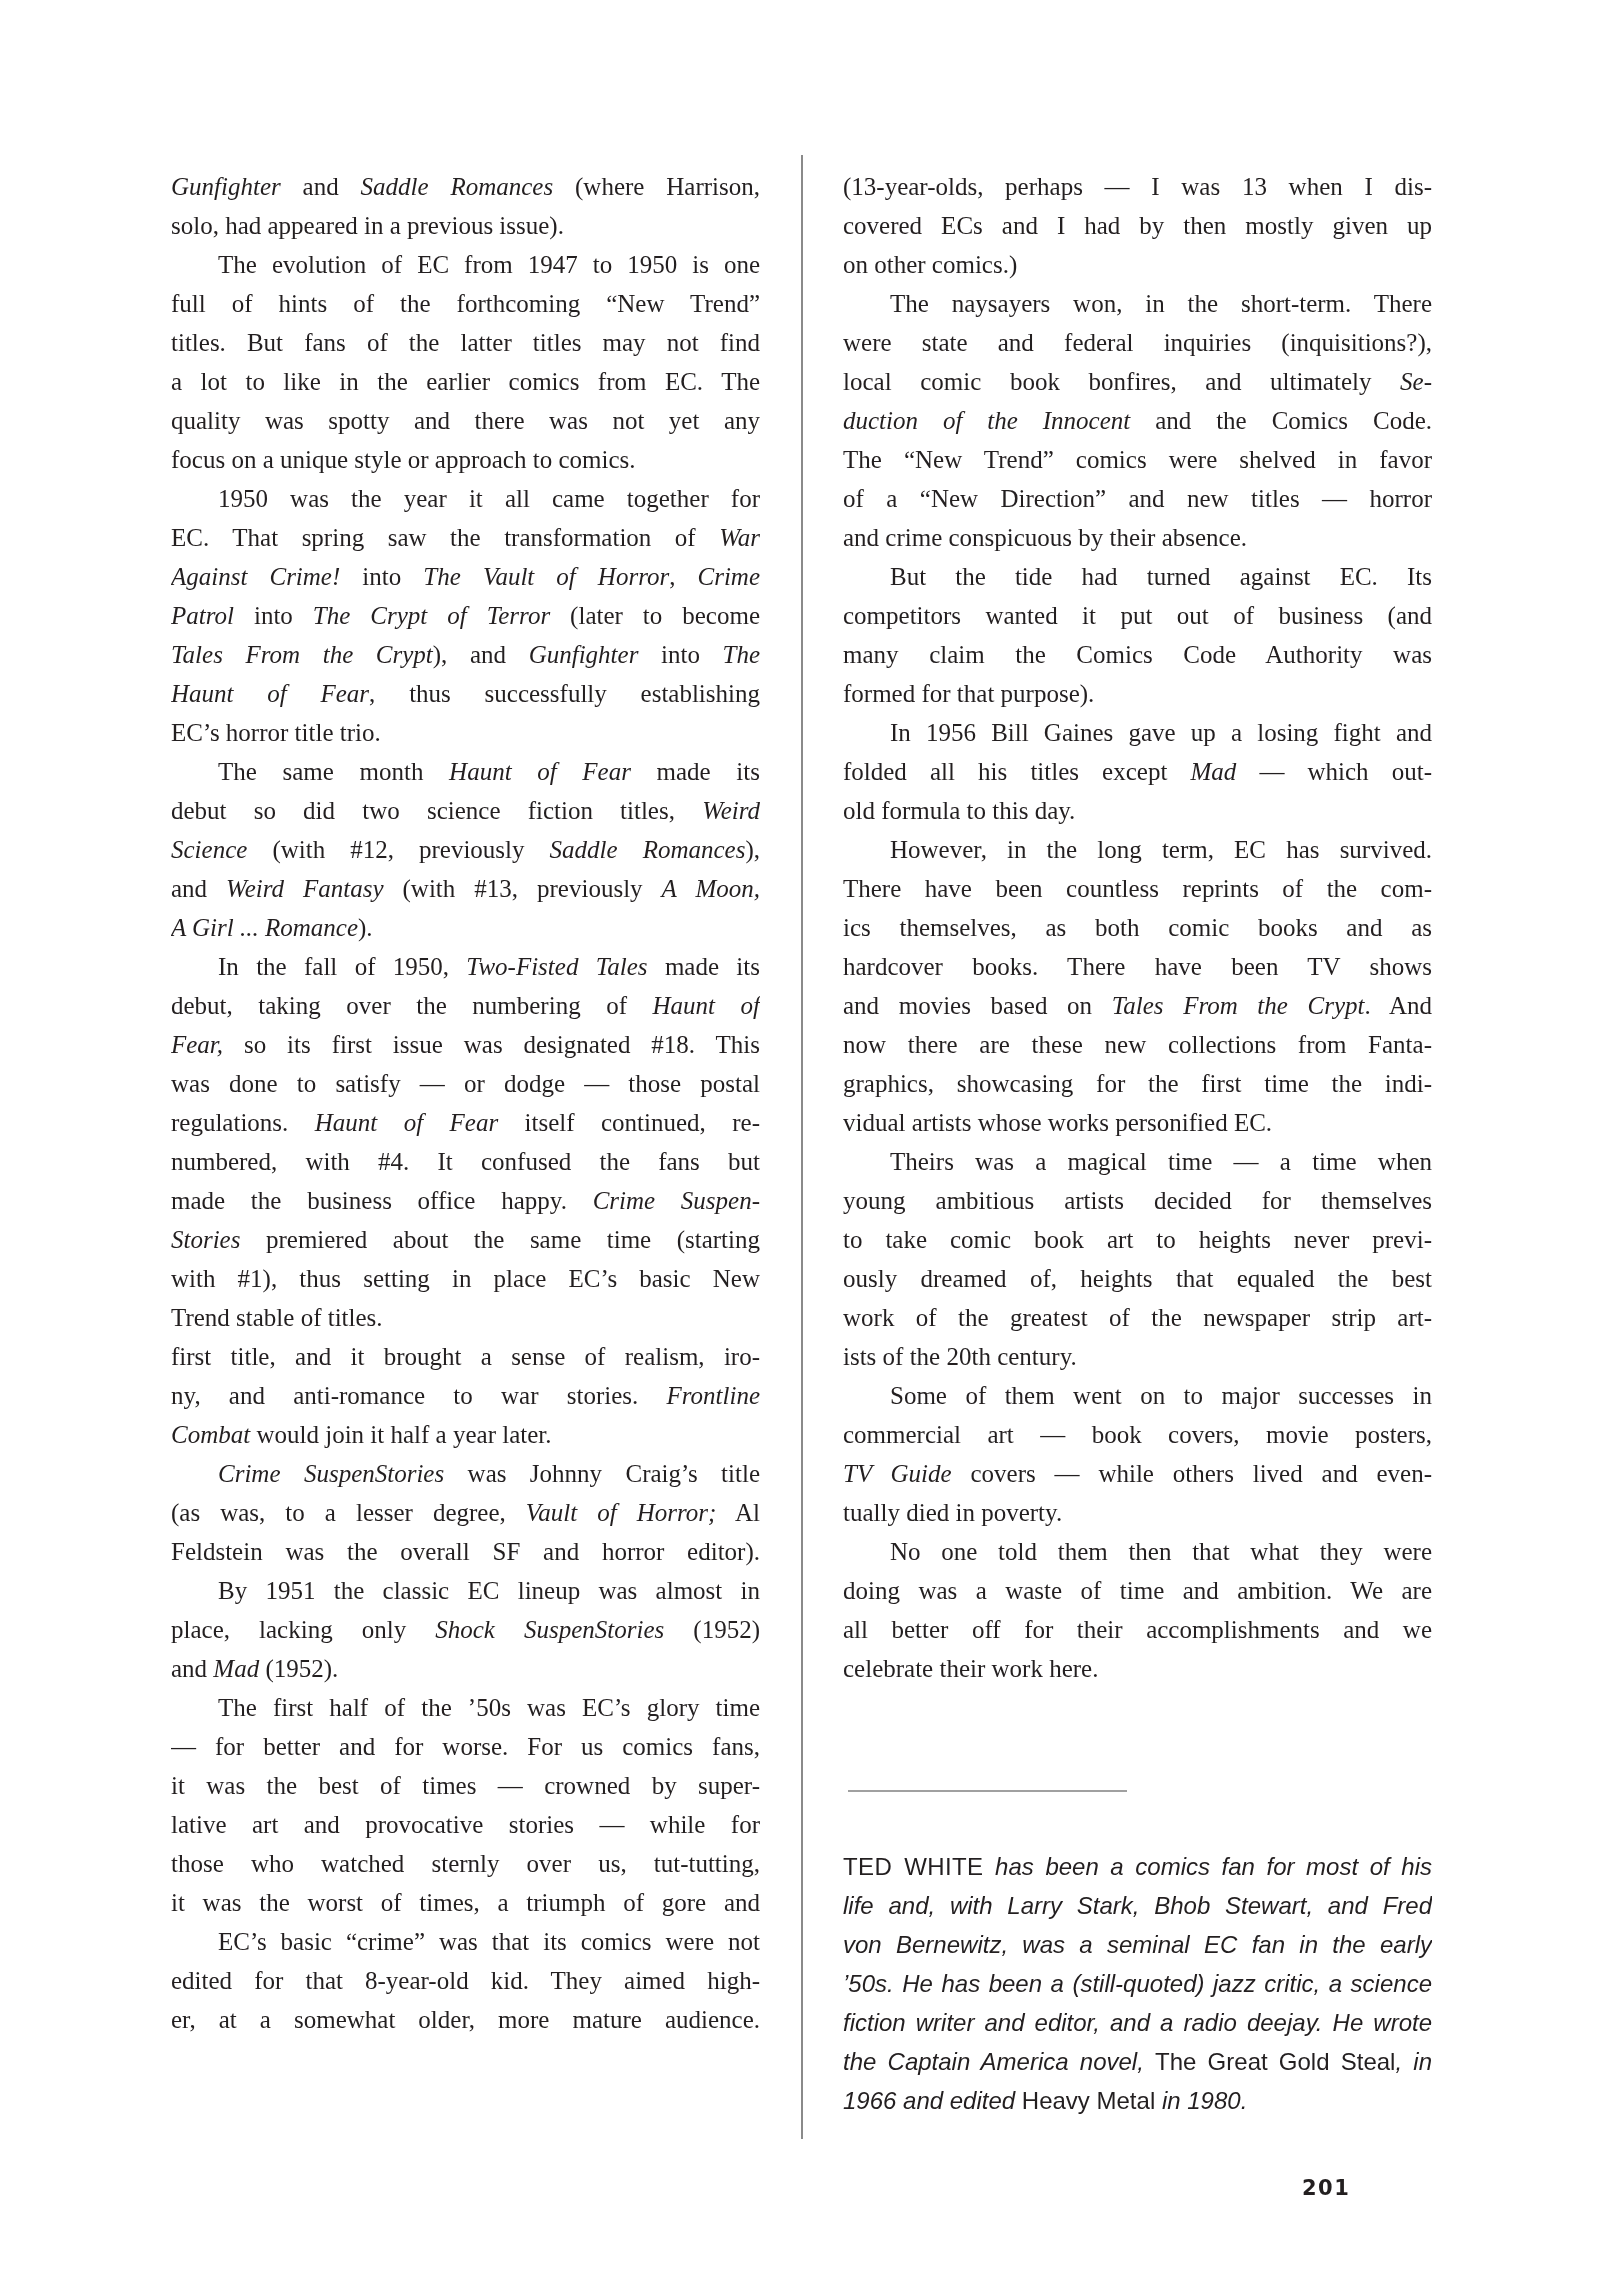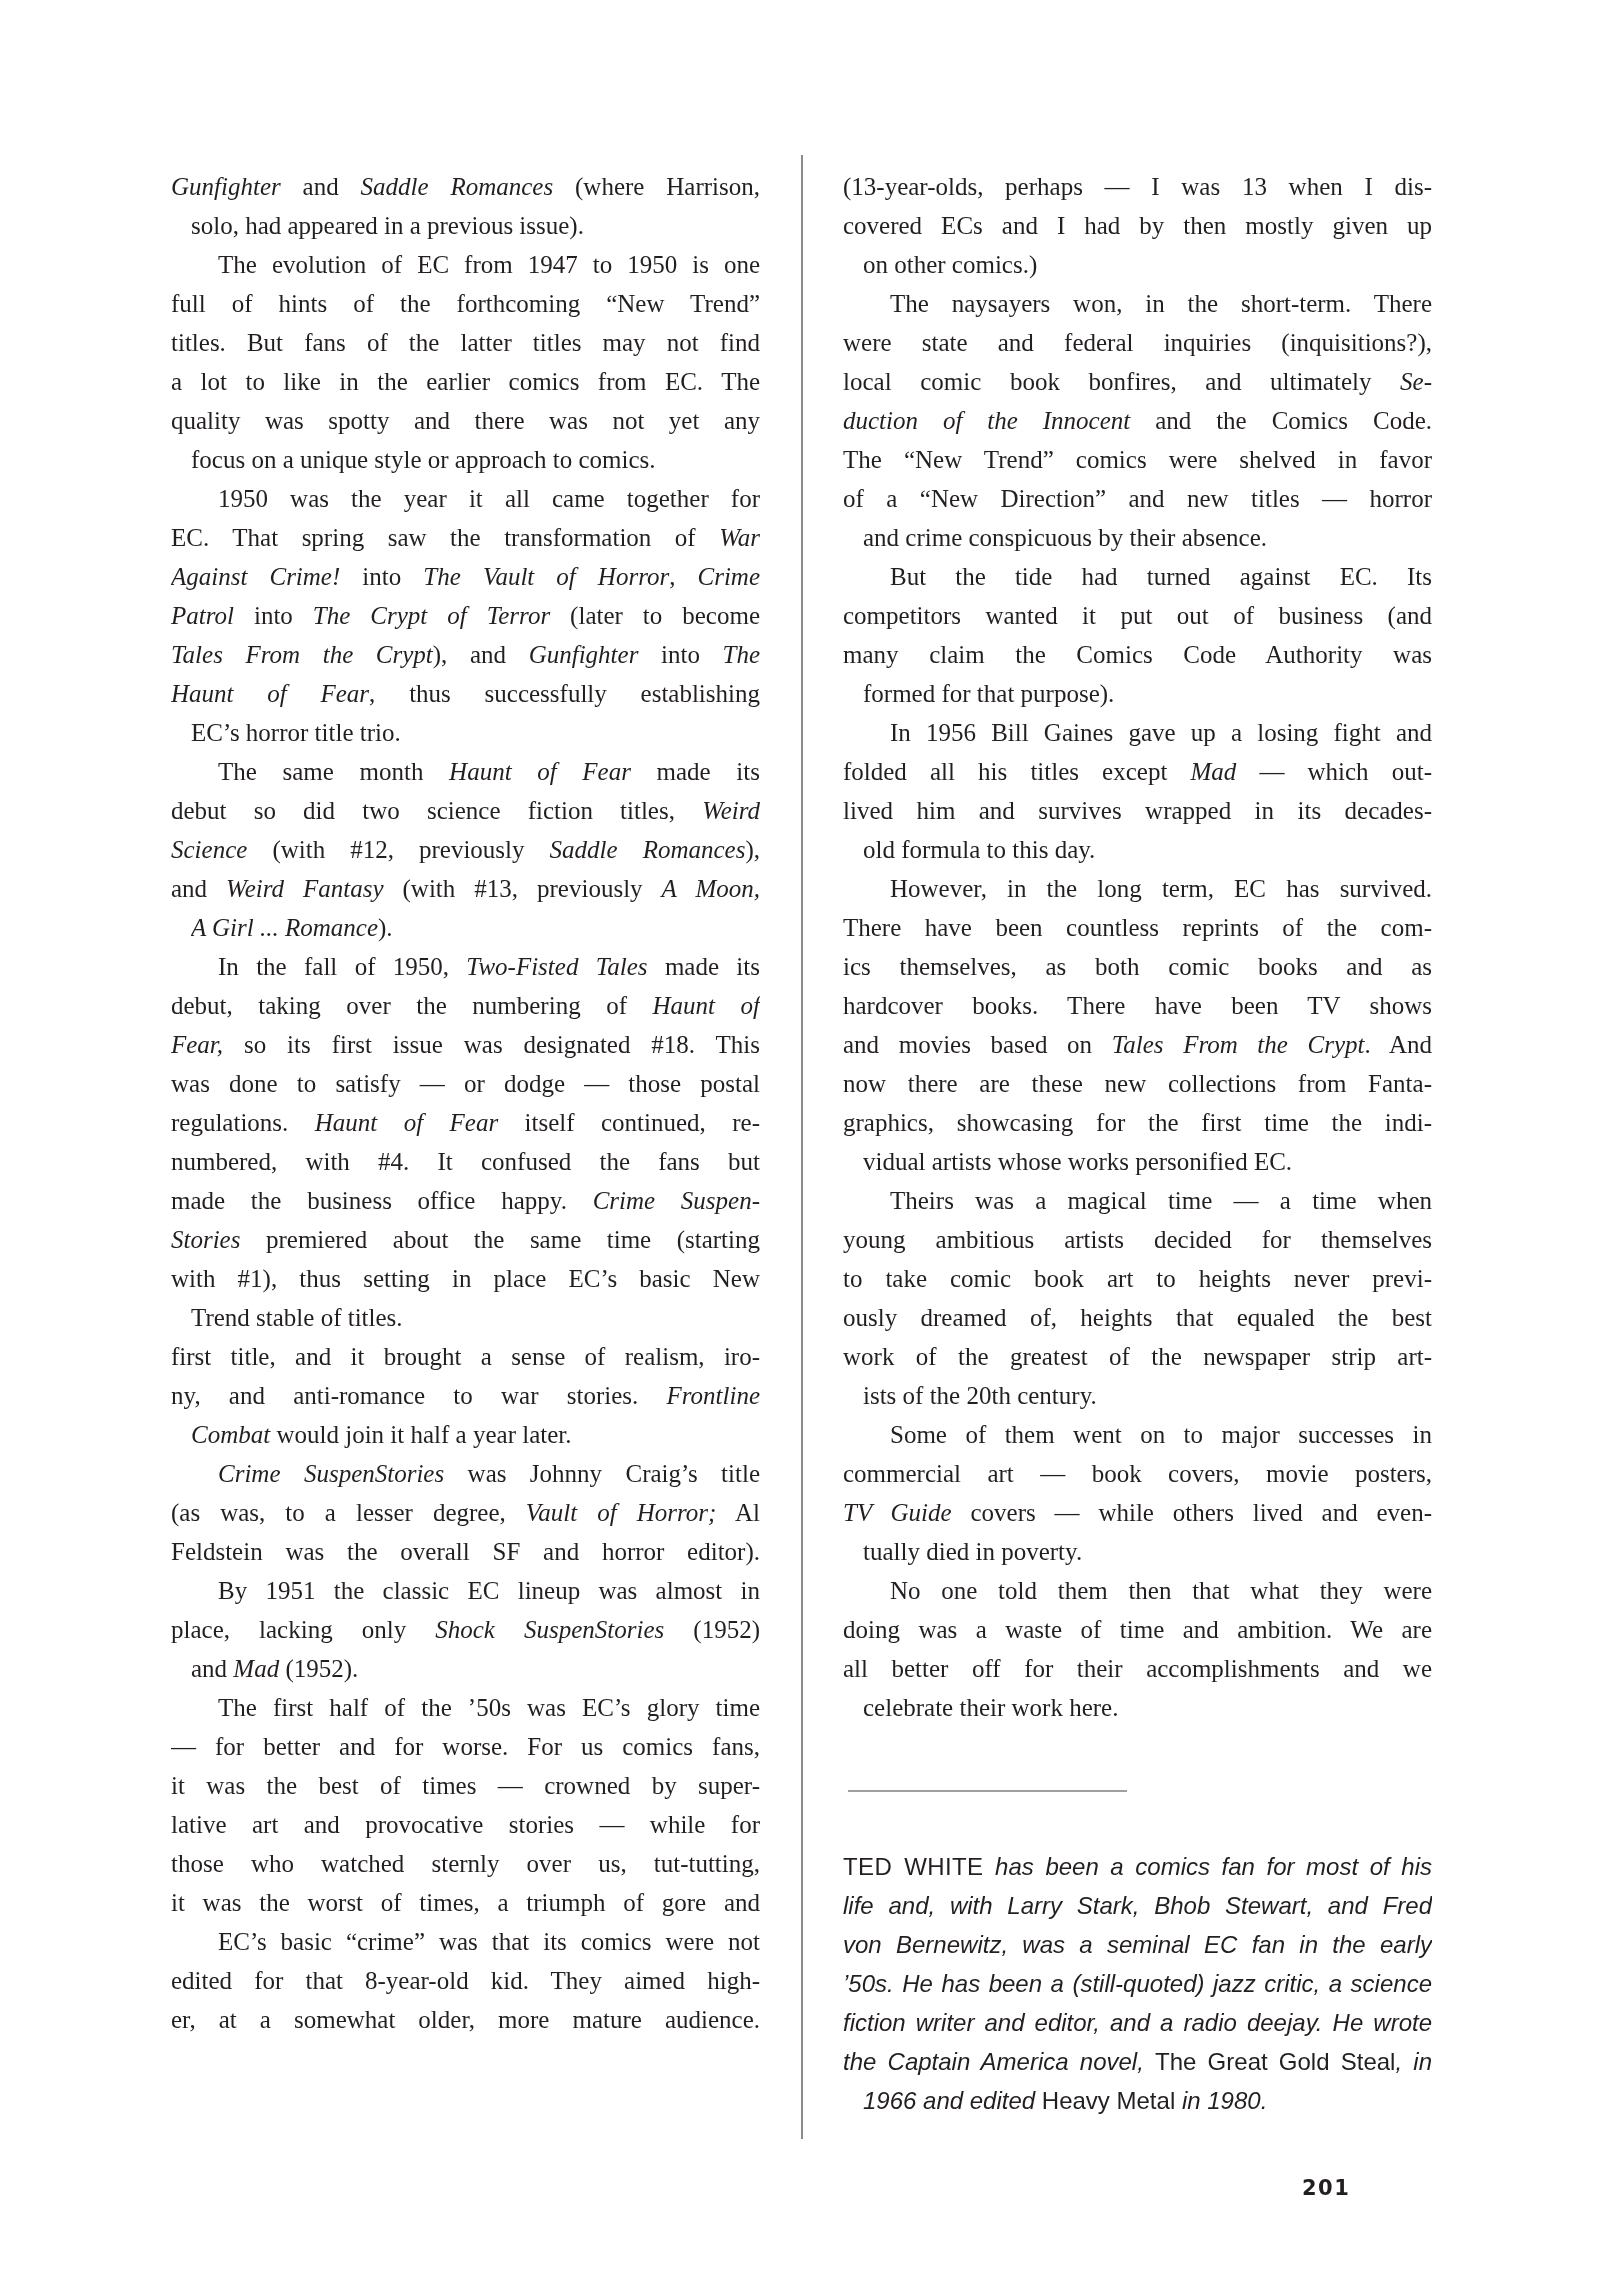--- a/index.html
+++ b/index.html
@@ -15,21 +15,21 @@
   .col-left { left: 167px; top: 167px; width: 589px; }
   .col-right { left: 839px; top: 167px; width: 589px; }
   .line {
     display: block;
     height: 39px;
     overflow: hidden;
     text-align: justify;
     text-align-last: justify;
     white-space: normal;
   }
-  .line.last { text-align-last: left; margin-left: 20px; }
+  .line.last { text-align-last: left; }
   .line.indent { text-indent: 47px; }
   .seg.it { font-style: italic; }
   .divider {
     position: absolute;
     left: 797px; top: 155px;
     width: 1.5px; height: 1984px;
     background: #8a8a8a;
   }
   .bio-rule {
     position: absolute;
@@ -125,21 +125,20 @@
       <div class="line"><span class="seg it">duction of the Innocent</span><span class="seg"> and the Comics Code.</span></div>
       <div class="line"><span class="seg">The “New Trend” comics were shelved in favor</span></div>
       <div class="line"><span class="seg">of a “New Direction” and new titles — horror</span></div>
       <div class="line last"><span class="seg">and crime conspicuous by their absence.</span></div>
       <div class="line indent"><span class="seg">But the tide had turned against EC. Its</span></div>
       <div class="line"><span class="seg">competitors wanted it put out of business (and</span></div>
       <div class="line"><span class="seg">many claim the Comics Code Authority was</span></div>
       <div class="line last"><span class="seg">formed for that purpose).</span></div>
       <div class="line indent"><span class="seg">In 1956 Bill Gaines gave up a losing fight and</span></div>
       <div class="line"><span class="seg">folded all his titles except </span><span class="seg it">Mad</span><span class="seg"> — which out-</span></div>
-      <div class="line"><span class="seg">lived him and survives wrapped in its decades-</span></div>
       <div class="line last"><span class="seg">old formula to this day.</span></div>
       <div class="line indent"><span class="seg">However, in the long term, EC has survived.</span></div>
       <div class="line"><span class="seg">There have been countless reprints of the com-</span></div>
       <div class="line"><span class="seg">ics themselves, as both comic books and as</span></div>
       <div class="line"><span class="seg">hardcover books. There have been TV shows</span></div>
       <div class="line"><span class="seg">and movies based on </span><span class="seg it">Tales From the Crypt</span><span class="seg">. And</span></div>
       <div class="line"><span class="seg">now there are these new collections from Fanta-</span></div>
       <div class="line"><span class="seg">graphics, showcasing for the first time the indi-</span></div>
       <div class="line last"><span class="seg">vidual artists whose works personified EC.</span></div>
       <div class="line indent"><span class="seg">Theirs was a magical time — a time when</span></div>

